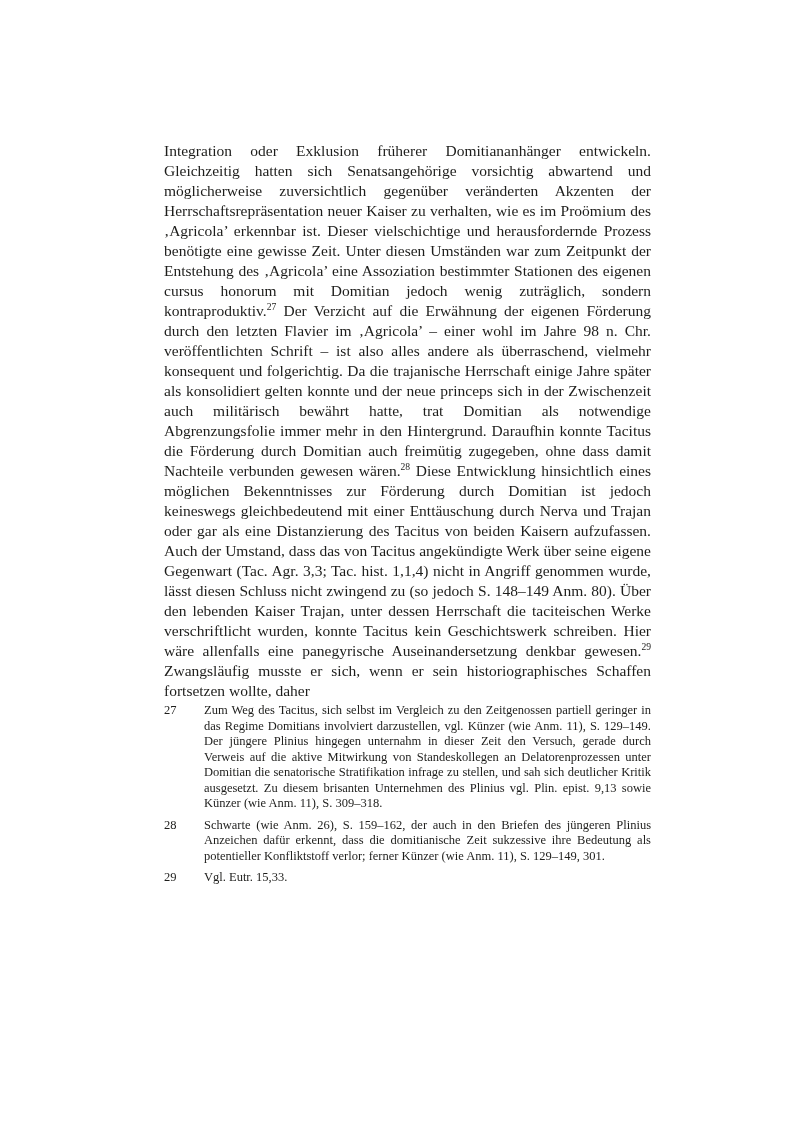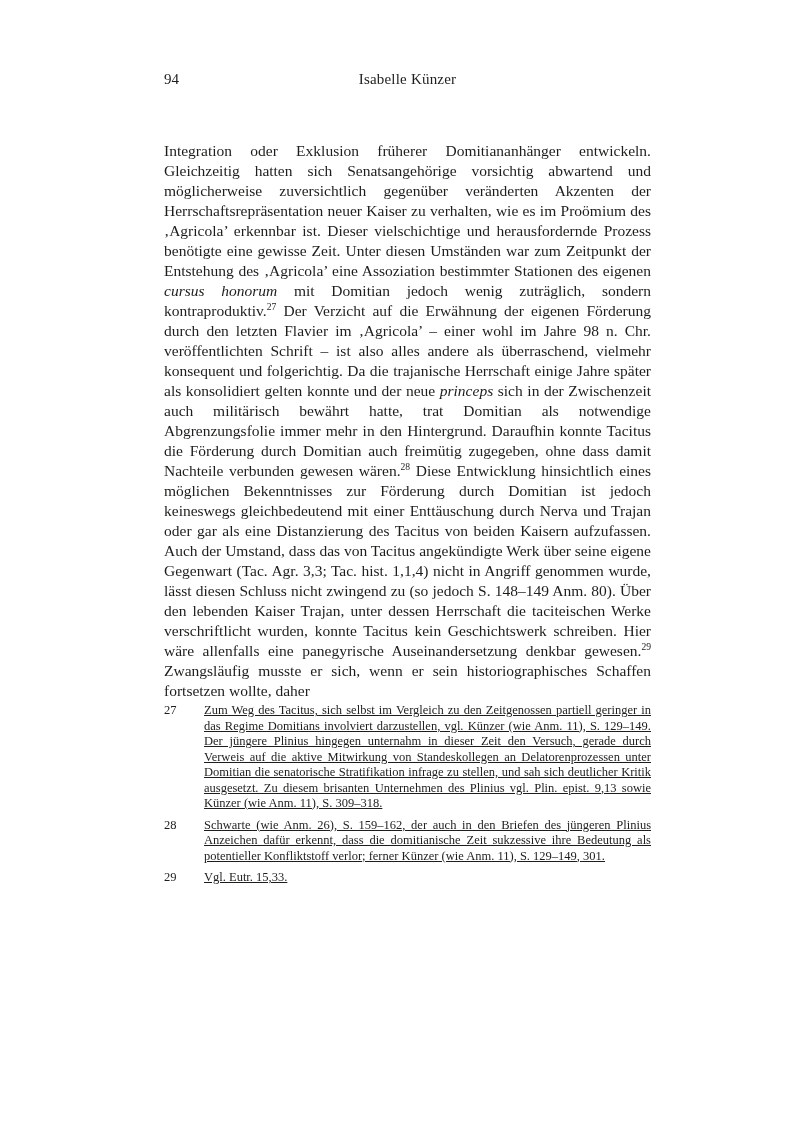--- a/index.html
+++ b/index.html
@@ -38,21 +38,20 @@
     position: absolute;
     left: 164px;
     top: 141px;
     width: 487px;
     font-size: 15.5px;
     line-height: 20px;
     text-align: justify;
     text-justify: inter-word;
   }
   .body-text .italic {
-    font-style: italic;
   }
   sup.fn-ref {
     font-size: 0.62em;
     line-height: 0;
     vertical-align: super;
   }
   .footnotes {
     position: absolute;
     left: 164px;
     top: 703px;
@@ -66,32 +65,27 @@
     display: flex;
     margin-bottom: 6px;
   }
   .fn-num {
     flex: none;
     width: 40px;
     text-align: left;
   }
   .fn-text {
     flex: 1;
-    text-decoration: underline;
   }
 </style>
 </head>
 <body>
 
 <div class="page">
 
-  <div class="running-header">
-    <span class="page-number">94</span>
-    <span class="running-head-author">Isabelle Künzer</span>
-  </div>
 
   <div class="body-text"><span>Integration oder Exklusion früherer Domitiananhänger entwickeln. Gleichzeitig hatten sich Senatsangehörige vorsichtig abwartend und möglicherweise zuversichtlich gegenüber veränderten Akzenten der Herrschaftsrepräsentation neuer Kaiser zu verhalten, wie es im Proömium des ‚Agricola’ erkennbar ist. Dieser vielschichtige und herausfordernde Prozess benötigte eine gewisse Zeit. Unter diesen Umständen war zum Zeitpunkt der Entstehung des ‚Agricola’ eine Assoziation bestimmter Stationen des eigenen </span><span class="italic">cursus honorum</span><span> mit Domitian jedoch wenig zuträglich, sondern kontraproduktiv.</span><sup class="fn-ref">27</sup><span> Der Verzicht auf die Erwähnung der eigenen Förderung durch den letzten Flavier im ‚Agricola’ – einer wohl im Jahre 98 n. Chr. veröffentlichten Schrift – ist also alles andere als überraschend, vielmehr konsequent und folgerichtig. Da die trajanische Herrschaft einige Jahre später als konsolidiert gelten konnte und der neue </span><span class="italic">princeps</span><span> sich in der Zwischenzeit auch militärisch bewährt hatte, trat Domitian als notwendige Abgrenzungsfolie immer mehr in den Hintergrund. Daraufhin konnte Tacitus die Förderung durch Domitian auch freimütig zugegeben, ohne dass damit Nachteile verbunden gewesen wären.</span><sup class="fn-ref">28</sup><span> Diese Entwicklung hinsichtlich eines möglichen Bekenntnisses zur Förderung durch Domitian ist jedoch keineswegs gleichbedeutend mit einer Enttäuschung durch Nerva und Trajan oder gar als eine Distanzierung des Tacitus von beiden Kaisern aufzufassen. Auch der Umstand, dass das von Tacitus angekündigte Werk über seine eigene Gegenwart (Tac. Agr. 3,3; Tac. hist. 1,1,4) nicht in Angriff genommen wurde, lässt diesen Schluss nicht zwingend zu (so jedoch S. 148–149 Anm. 80). Über den lebenden Kaiser Trajan, unter dessen Herrschaft die taciteischen Werke verschriftlicht wurden, konnte Tacitus kein Geschichtswerk schreiben. Hier wäre allenfalls eine panegyrische Auseinandersetzung denkbar gewesen.</span><sup class="fn-ref">29</sup><span> Zwangsläufig musste er sich, wenn er sein historiographisches Schaffen fortsetzen wollte, daher</span></div>
 
   <div class="footnotes">
     <div class="fn-row">
       <span class="fn-num">27</span>
       <span class="fn-text">Zum Weg des Tacitus, sich selbst im Vergleich zu den Zeitgenossen partiell geringer in das Regime Domitians involviert darzustellen, vgl. Künzer (wie Anm. 11), S. 129–149. Der jüngere Plinius hingegen unternahm in dieser Zeit den Versuch, gerade durch Verweis auf die aktive Mitwirkung von Standeskollegen an Delatorenprozessen unter Domitian die senatorische Stratifikation infrage zu stellen, und sah sich deutlicher Kritik ausgesetzt. Zu diesem brisanten Unternehmen des Plinius vgl. Plin. epist. 9,13 sowie Künzer (wie Anm. 11), S. 309–318.</span>
     </div>
 
     <div class="fn-row">

